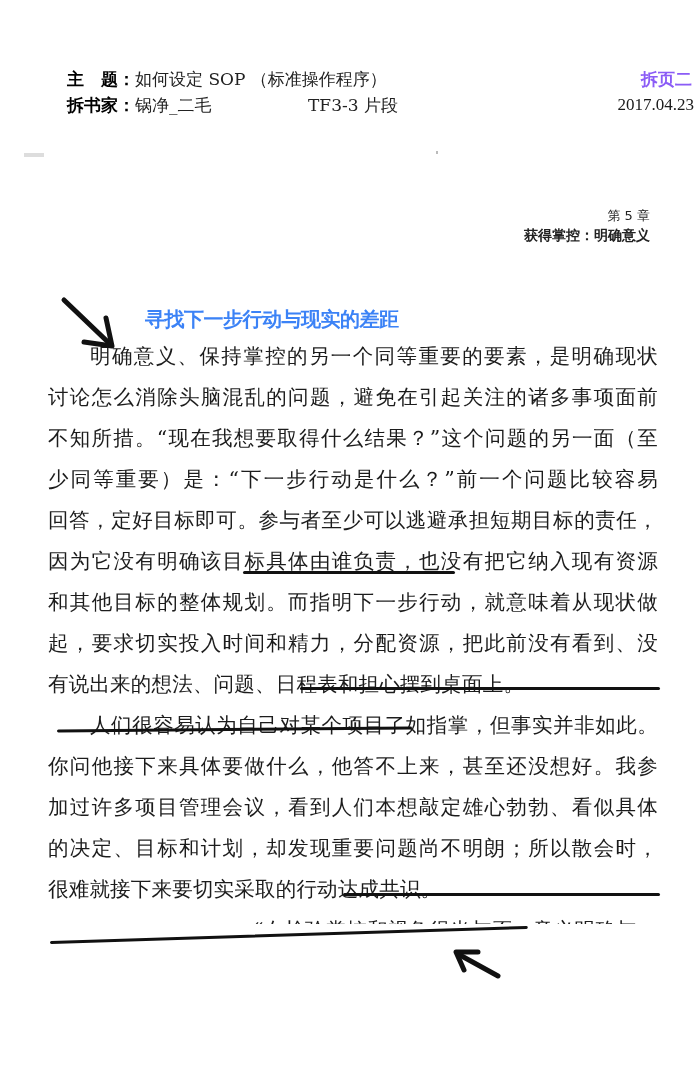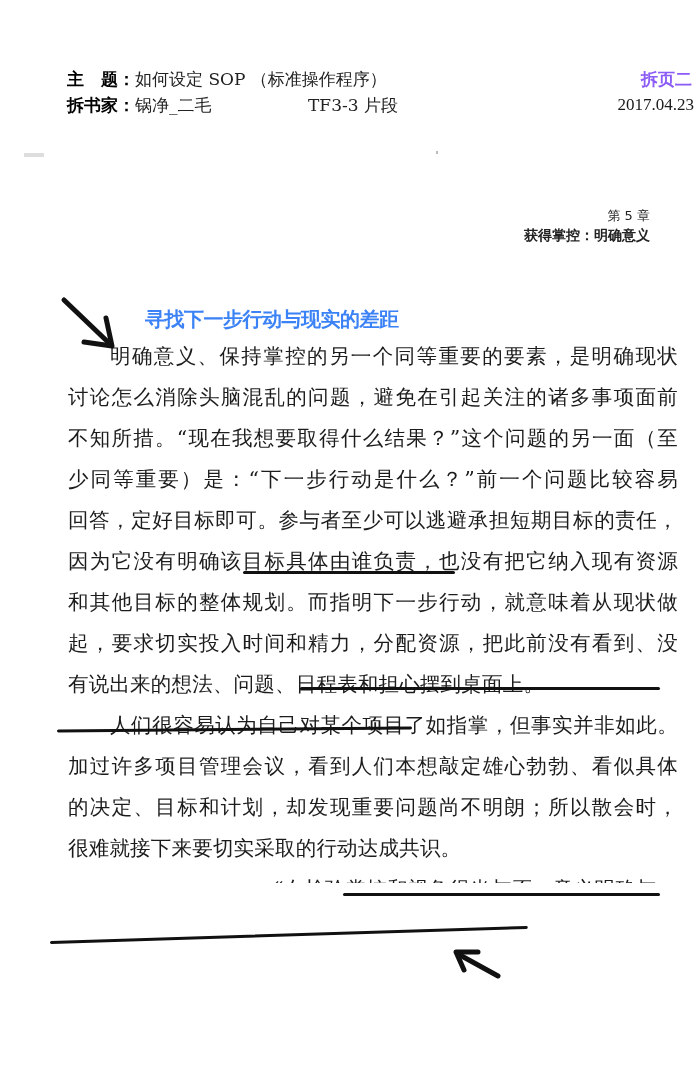--- a/index.html
+++ b/index.html
@@ -22,21 +22,21 @@
     .chapter { position: absolute; right: 46px; top: 207px; text-align: right; font-family: "DejaVu Sans", sans-serif; color: #222; }
     .chapter .num { font-size: 13px; line-height: 18px; }
     .chapter .name { font-size: 14px; line-height: 20px; font-weight: bold; }
 
     .section-title {
       position: absolute; left: 113px; top: 306px; font-size: 20px; font-weight: bold;
       font-family: "DejaVu Sans", sans-serif; color: #3b82f6; letter-spacing: -0.5px; margin-left: 32px;
     }
 
     .body-text {
-      position: absolute; left: 68px; top: 336px; width: 610px;
+      position: absolute; left: 48px; top: 336px; width: 610px;
       font-size: 20.5px; line-height: 41px; color: #1c1c1c;
       font-family: "DejaVu Serif", "Liberation Serif", serif;
       letter-spacing: 0.2px;
     }
     .line { height: 41px; white-space: nowrap; overflow: visible; text-align: justify; text-align-last: justify; }
     .line.last { text-align-last: left; }
     .indent { padding-left: 42px; }
     .cut { height: 14px; overflow: hidden; padding-left: 205px; }
 
     .mark { position: absolute; background: #111; height: 3px; border-radius: 2px; }
@@ -70,20 +70,21 @@
   <div class="line indent">明确意义、保持掌控的另一个同等重要的要素，是明确现状</div>
   <div class="line">讨论怎么消除头脑混乱的问题，避免在引起关注的诸多事项面前</div>
   <div class="line">不知所措。“现在我想要取得什么结果？”这个问题的另一面（至</div>
   <div class="line">少同等重要）是：“下一步行动是什么？”前一个问题比较容易</div>
   <div class="line">回答，定好目标即可。参与者至少可以逃避承担短期目标的责任，</div>
   <div class="line">因为它没有明确该目标具体由谁负责，也没有把它纳入现有资源</div>
   <div class="line">和其他目标的整体规划。而指明下一步行动，就意味着从现状做</div>
   <div class="line">起，要求切实投入时间和精力，分配资源，把此前没有看到、没</div>
   <div class="line last">有说出来的想法、问题、日程表和担心摆到桌面上。</div>
   <div class="line indent">人们很容易认为自己对某个项目了如指掌，但事实并非如此。</div>
+  <div class="line">你问他接下来具体要做什么，他答不上来，甚至还没想好。我参</div>
   <div class="line">加过许多项目管理会议，看到人们本想敲定雄心勃勃、看似具体</div>
   <div class="line">的决定、目标和计划，却发现重要问题尚不明朗；所以散会时，</div>
   <div class="line last">很难就接下来要切实采取的行动达成共识。</div>
   <div class="line cut last">“在检验掌控和视角得当与否，意义明确与</div>
 </div>
 
 <div class="mark" style="left:243px; top:571px; width:212px;"></div>
 <div class="mark" style="left:300px; top:687px; width:360px;"></div>
 <div class="mark" style="left:57px; top:728px; width:355px; transform:rotate(-0.5deg);"></div>
 <div class="mark" style="left:343px; top:893px; width:317px;"></div>

